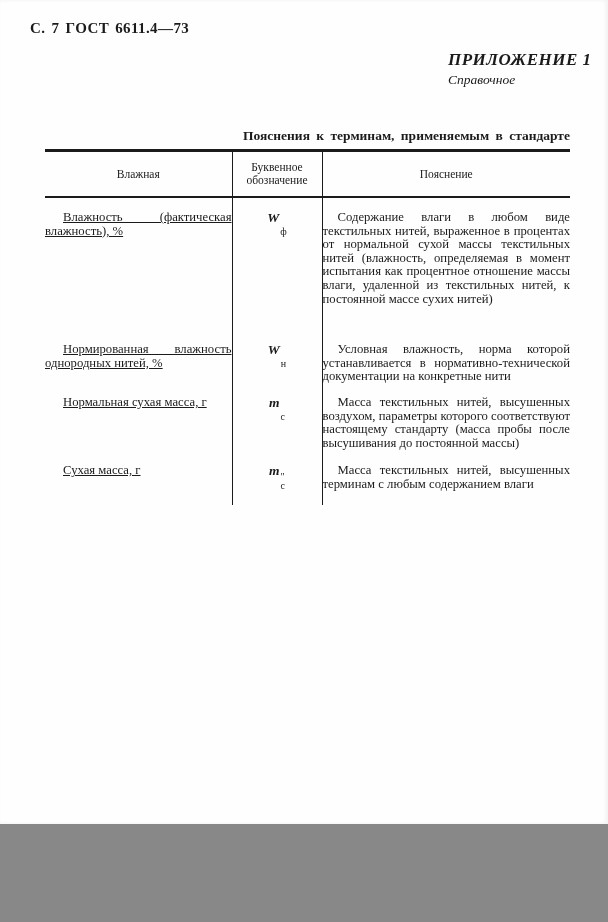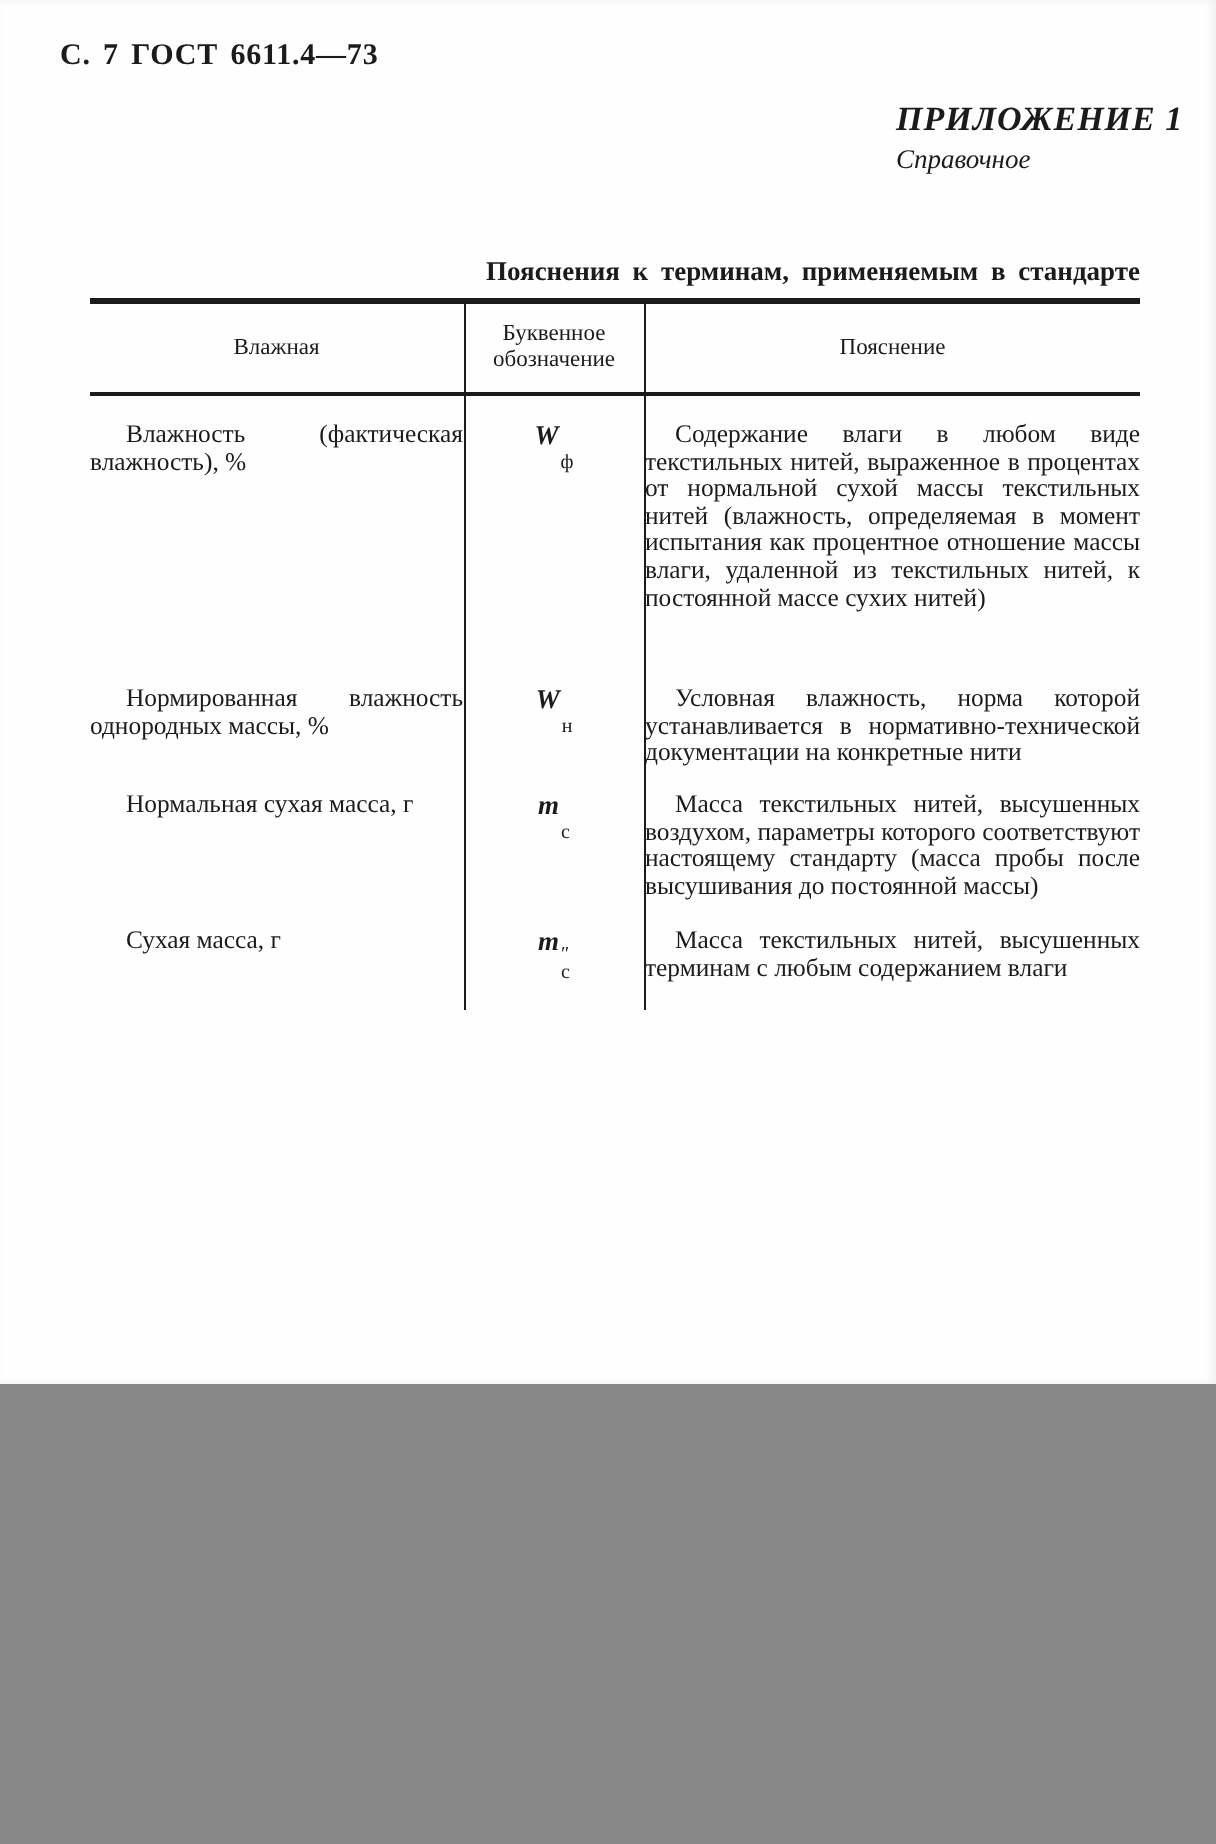--- a/index.html
+++ b/index.html
@@ -1,18 +1,18 @@
 <!DOCTYPE html>
 <html lang="ru"><head>
 <meta charset="utf-8">
 <style>
   html,body { margin:0; padding:0; background:#888; }
   .page {
     position:relative;
-    width:608px; height:692px;
+    width:608px; height:824px;
     margin:0 auto;
     background:#fefefe;
     color:#1b1b1b;
     font-family:"Liberation Serif","DejaVu Serif",serif;
     overflow:hidden;
     box-shadow:inset -2px 0 4px rgba(0,0,0,0.06);
   }
   .doc-header {
     position:absolute; left:30px; top:20px;
     font-weight:bold; font-size:15px; letter-spacing:0.4px;
@@ -48,20 +48,21 @@
   }
   tr.r1 td { height:132px; padding-top:13px; }
   tr.r2 td { height:53px; }
   tr.r3 td { height:68px; }
   tr.r4 td { height:41px; }
   tr.r5 td { height:64px; }
   td.term {
     text-align:justify; text-indent:18px;
     padding-right:10px; padding-left:1px;
     font-size:13px;
+    text-decoration:underline;
   }
   td.explain {
     text-align:justify; text-indent:15px;
     padding-left:4px; padding-right:3px;
   }
   td.sym { text-align:center; }
   .sym-base { font-style:italic; font-weight:bold; font-size:13.5px; }
   .sym-stack {
     display:inline-flex; flex-direction:column; align-items:flex-start;
     vertical-align:-0.4em; margin-left:1px;
@@ -103,21 +104,21 @@
     <tbody>
       <tr class="r1">
         <td class="term sep">Влажность (фактическая влажность), %</td>
         <td class="sym sep"><span class="sym-base">W</span><span class="sym-stack">
               <span class="sym-sup"></span>
               <span class="sym-sub">ф</span>
             </span></td>
         <td class="explain">Содержание влаги в любом виде текстильных нитей, выраженное в процентах от нормальной сухой массы текстильных нитей (влажность, определяемая в момент испытания как процентное отношение массы влаги, удаленной из текстильных нитей, к постоянной массе сухих нитей)</td>
       </tr>
       <tr class="r2">
-        <td class="term sep">Нормированная влажность однородных массы, %</td>
+        <td class="term sep">Нормированная влажность однородных нитей, %</td>
         <td class="sym sep"><span class="sym-base">W</span><span class="sym-stack">
               <span class="sym-sup"></span>
               <span class="sym-sub">н</span>
             </span></td>
         <td class="explain">Условная влажность, норма которой устанавливается в нормативно-технической документации на конкретные нити</td>
       </tr>
       <tr class="r3">
         <td class="term sep">Нормальная сухая масса, г</td>
         <td class="sym sep"><span class="sym-base">m</span><span class="sym-stack">
               <span class="sym-sup"></span>

